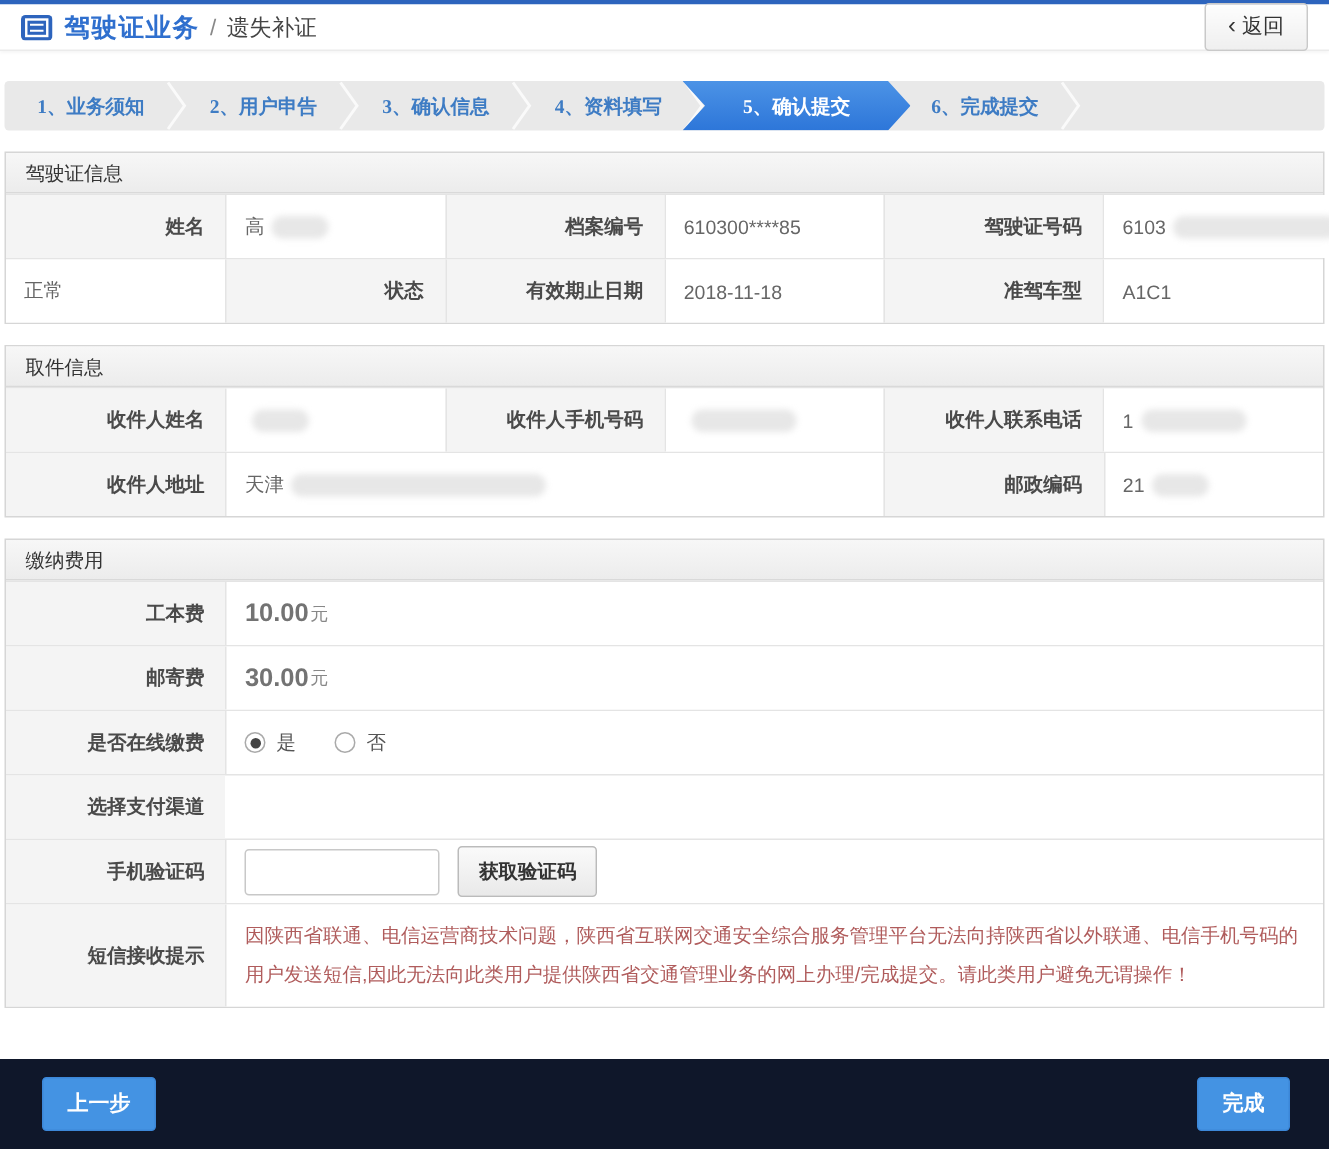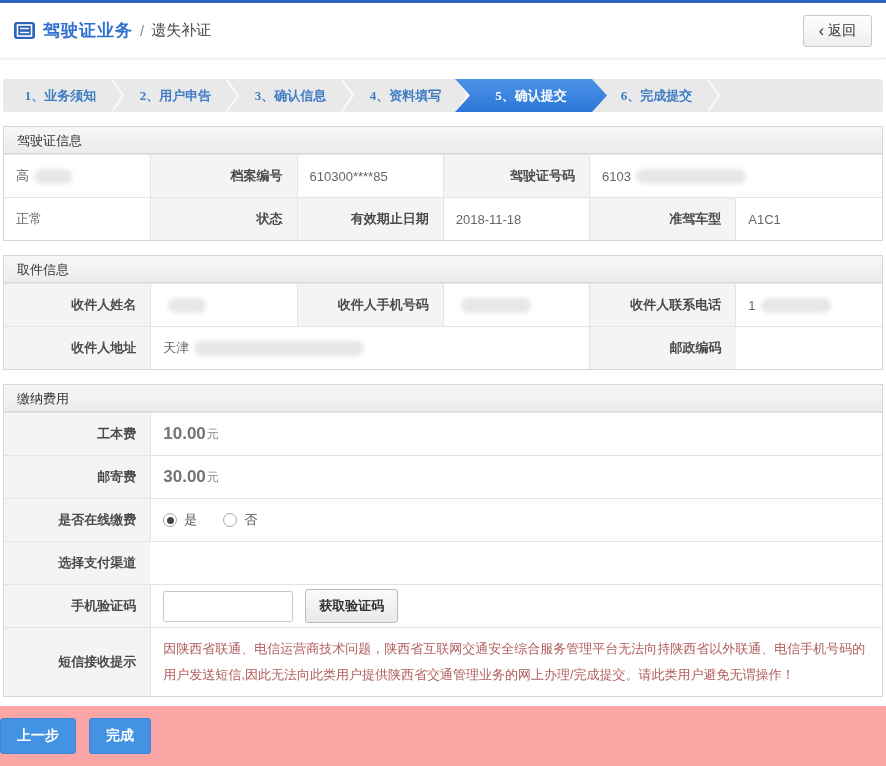--- a/index.html
+++ b/index.html
@@ -4,21 +4,21 @@
 <style>
   * { margin:0; padding:0; box-sizing:border-box; }
   html,body { width:886px; height:766px; }
   body {
     font-family:"Liberation Sans","DejaVu Sans",sans-serif;
     background:#ffffff; color:#555; font-size:13px; overflow:hidden;
   }
   
   .topline { height:3px; background:#2d64bd; }
   .header {
-    height:56px; display:flex; align-items:center; padding:0 14px;
+    height:31px; display:flex; align-items:center; padding:0 14px;
     background:#fff; border-bottom:1px solid #ebebeb;
     box-shadow:0 1px 2px rgba(0,0,0,.04);
   }
   .hicon { width:21px; height:17px; margin-right:8px; flex:0 0 auto; }
   .htitle { color:#2f6fce; font-size:17px; font-weight:bold; letter-spacing:1px; }
   .hsep { color:#888; margin:0 7px; font-size:15px; }
   .hsub { color:#444; font-size:15px; }
   .backbtn {
     margin-left:auto; padding:6px 15px; font-size:14px; color:#333;
     background:linear-gradient(#fdfdfd,#efefef); border:1px solid #c9c9c9;
@@ -85,22 +85,22 @@
   .code-btn {
     padding:7px 13px; font-size:13px; font-weight:bold; color:#333;
     background:linear-gradient(#fafafa,#e9e9e9); border:1px solid #bbb;
     border-radius:3px; cursor:pointer;
   }
   .sms-cell { line-height:26px; padding:8px 14px 8px 12px; color:#b05c5c; align-items:center; }
   .sms-row { min-height:64px; }
   
   .footer {
     position:absolute; left:0; right:0; bottom:0; height:60px;
-    background:#fca5a5; display:flex; align-items:center; justify-content:flex-start;
-    gap:13px; padding-right:26px;
+    background:#0f172a; display:flex; align-items:center; justify-content:space-between;
+    gap:13px; padding-right:26px;padding-left:28px;
   }
   .btn-blue {
     background:#4493e3; border:1px solid #3c87d8; color:#fff; font-weight:bold;
     font-size:14px; padding:8px 16px; border-radius:3px; cursor:pointer;
   }
 </style>
 </head>
 <body>
 
 <div class="topline"></div>
@@ -155,20 +155,21 @@
       <svg class="sep" width="14" height="33">
           <polyline points="1,1 12,16.5 1,32" stroke="#fafafa" stroke-width="2" fill="none"></polyline>
         </svg>
     </div>
   </div>
 </div>
 
 <div class="section">
   <div class="sec-title">驾驶证信息</div>
   <div class="row">
+    <div class="cell lab">姓名</div>
     <div class="cell val">
         <span>高</span>
         <span class="blob blob-s"></span>
       </div>
     <div class="cell lab">档案编号</div>
     <div class="cell val">
         <span>610300****85</span>
       </div>
     <div class="cell lab">驾驶证号码</div>
     <div class="cell val">
@@ -211,20 +212,24 @@
         <span class="blob blob-m"></span>
       </div>
   </div>
   <div class="row">
     <div class="cell lab">收件人地址</div>
     <div class="cell val span3">
         <span>天津</span>
         <span class="blob blob-xl"></span>
       </div>
     <div class="cell lab">邮政编码</div>
+    <div class="cell val">
+        <span>21</span>
+        <span class="blob blob-s"></span>
+      </div>
   </div>
 </div>
 
 <div class="section">
   <div class="sec-title">缴纳费用</div>
   <div class="row">
     <div class="cell lab">工本费</div>
     <div class="cell val span5">
       <span class="amount">10.00</span>
       <span class="unit">元</span>

